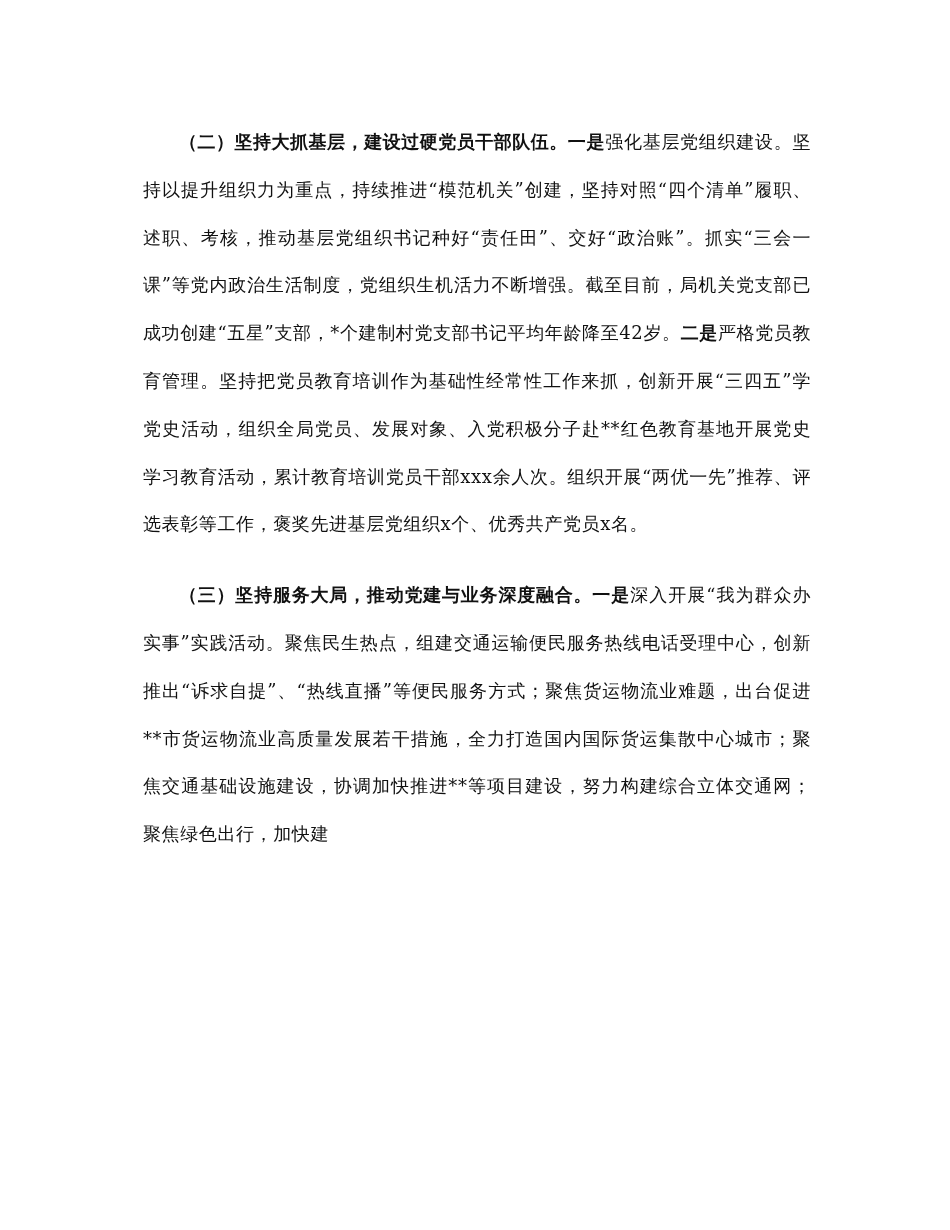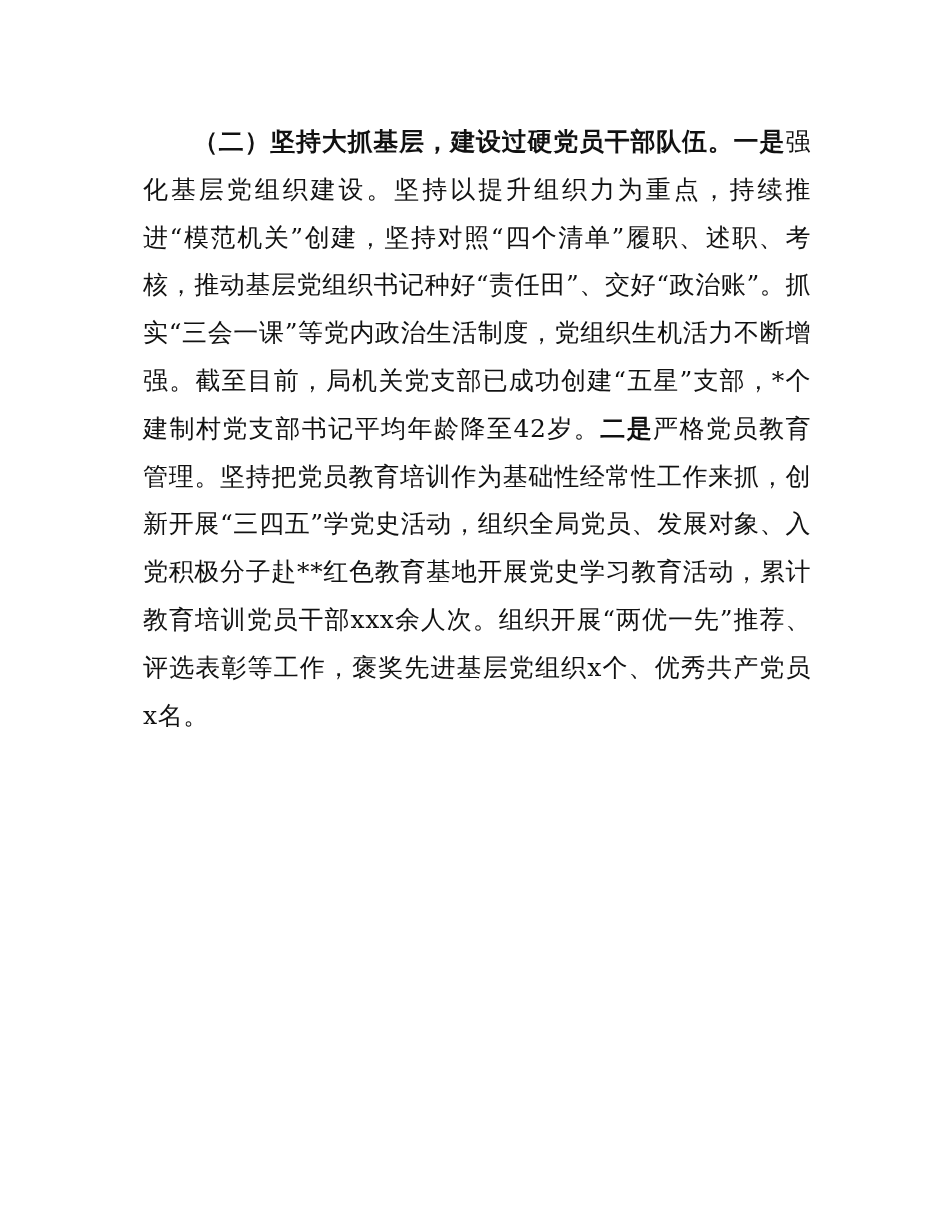--- a/index.html
+++ b/index.html
@@ -16,21 +16,21 @@
       color: #111111;
     }
     .page {
       position: absolute;
       left: 143px;
       top: 118px;
       width: 668px;
     }
     .para {
       margin: 0;
-      font-size: 25px;
+      font-size: 18px;
       line-height: 47.8px;
       text-align: justify;
       text-align-last: left;
       letter-spacing: 0.6px;
       text-indent: 2em;
     }
     .para + .para {
       margin-top: 23px;
     }
     .heading {
@@ -42,13 +42,14 @@
       font-family: "DejaVu Sans", "Liberation Sans", sans-serif;
       font-weight: bold;
     }
   </style>
 </head>
 <body>
 
 <div class="page">
   <p class="para"><span class="heading">（二）坚持大抓基层，建设过硬党员干部队伍。</span><span class="lead">一是</span><span>强化基层党组织建设。坚持以提升组织力为重点，持续推进“模范机关”创建，坚持对照“四个清单”履职、述职、考核，推动基层党组织书记种好“责任田”、交好“政治账”。抓实“三会一课”等党内政治生活制度，党组织生机活力不断增强。截至目前，局机关党支部已成功创建“五星”支部，*个建制村党支部书记平均年龄降至42岁。</span><span class="lead">二是</span><span>严格党员教育管理。坚持把党员教育培训作为基础性经常性工作来抓，创新开展“三四五”学党史活动，组织全局党员、发展对象、入党积极分子赴**红色教育基地开展党史学习教育活动，累计教育培训党员干部xxx余人次。组织开展“两优一先”推荐、评选表彰等工作，褒奖先进基层党组织x个、优秀共产党员x名。</span></p>
 
+  <p class="para"><span class="heading">（三）坚持服务大局，推动党建与业务深度融合。</span><span class="lead">一是</span><span>深入开展“我为群众办实事”实践活动。聚焦民生热点，组建交通运输便民服务热线电话受理中心，创新推出“诉求自提”、“热线直播”等便民服务方式；聚焦货运物流业难题，出台促进**市货运物流业高质量发展若干措施，全力打造国内国际货运集散中心城市；聚焦交通基础设施建设，协调加快推进**等项目建设，努力构建综合立体交通网；聚焦绿色出行，加快建</span></p>
 </div>
 
 </body></html>

